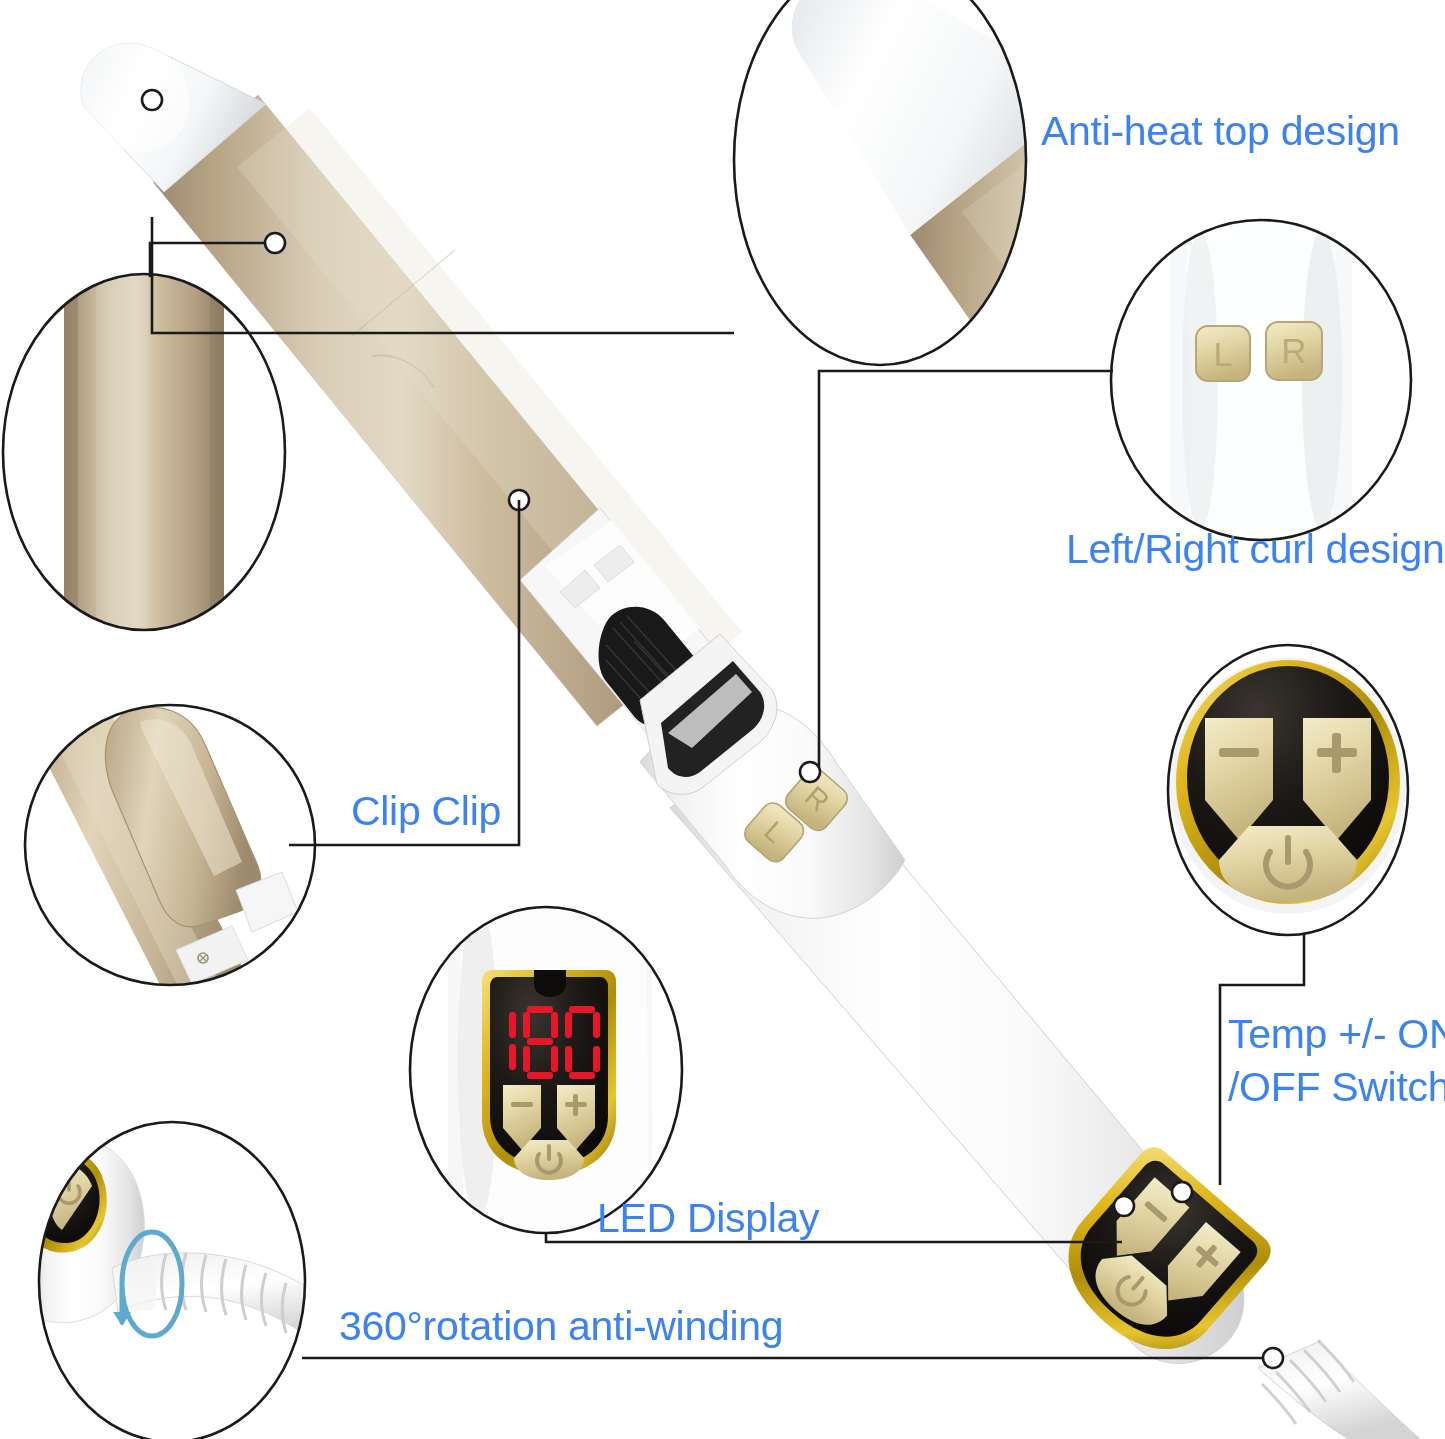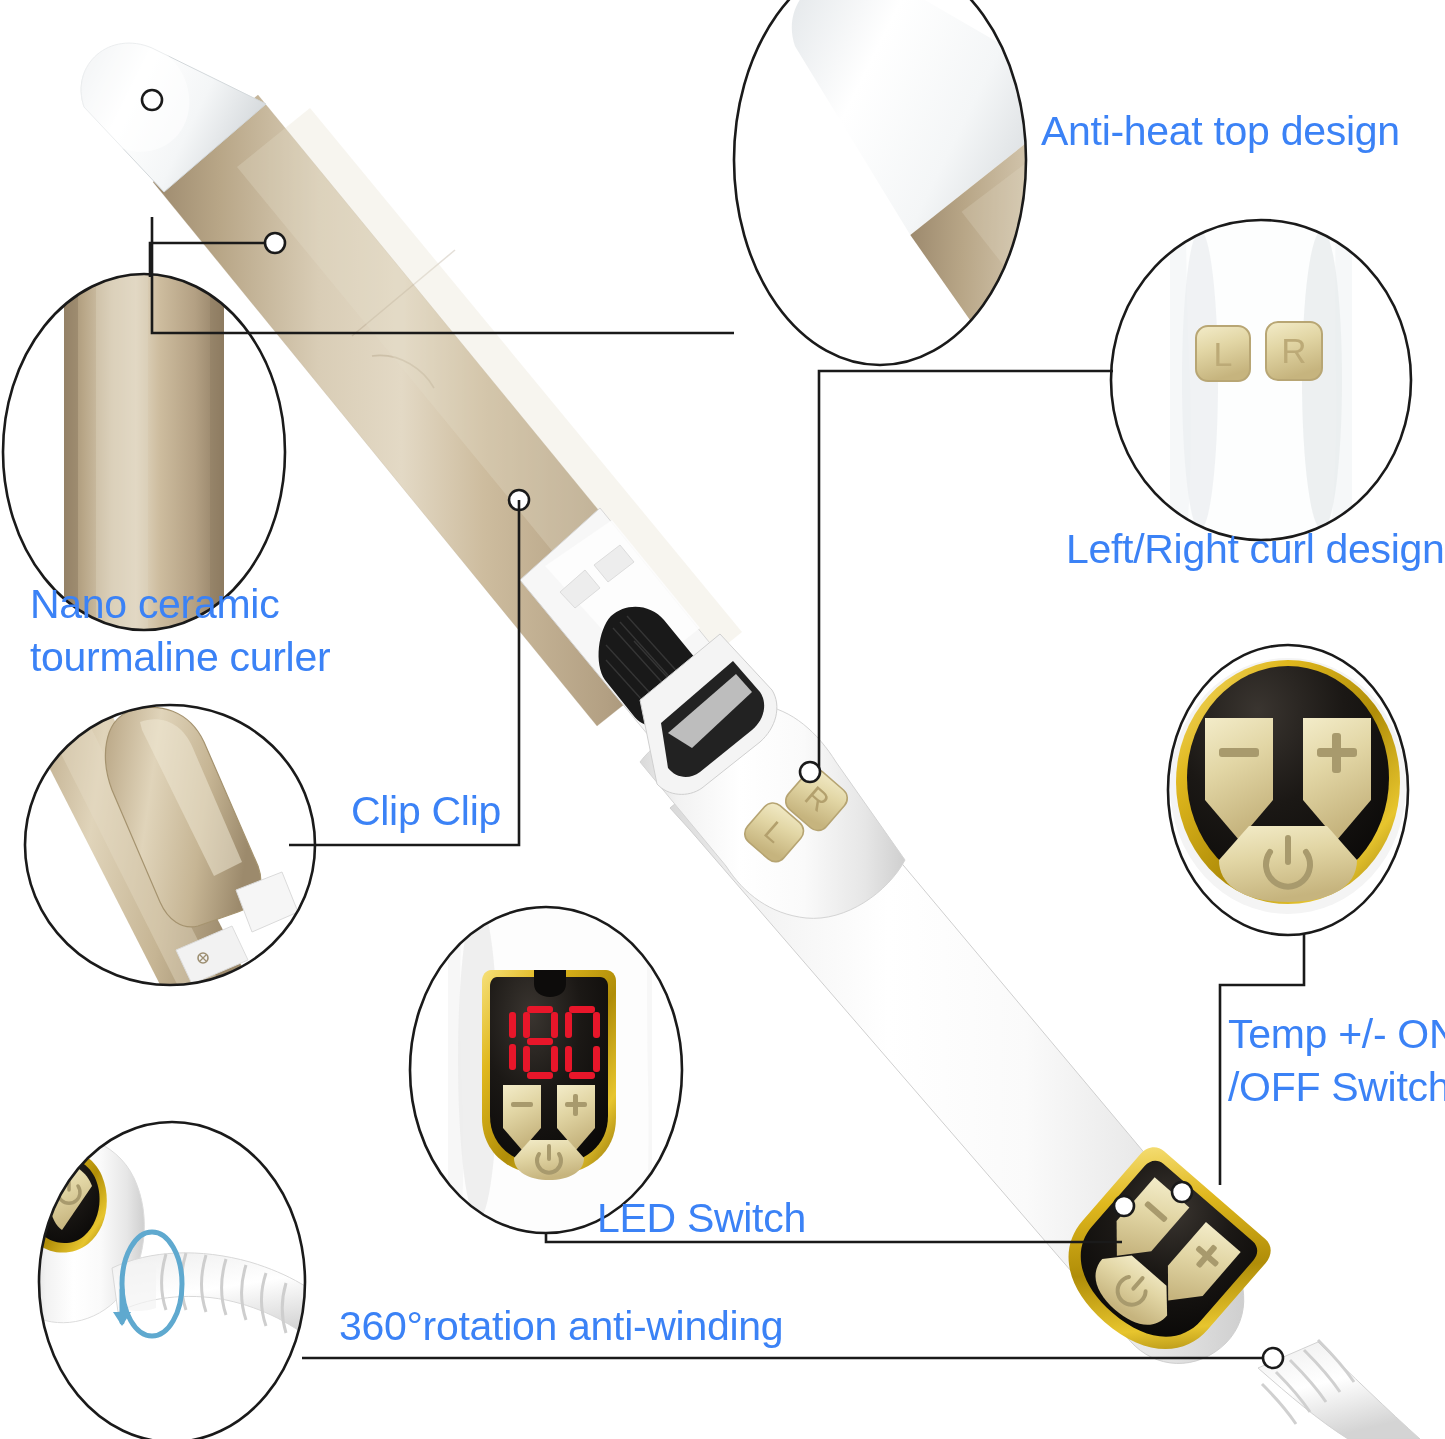--- a/index.html
+++ b/index.html
@@ -415,29 +415,25 @@
 
     <path d="M519,757 L519,500" stroke="#1a1a1a" stroke-width="2.6" fill="none"></path>
 
     <path d="M1220,1110 L1220,1185" stroke="#1a1a1a" stroke-width="2.6" fill="none"></path>
   </svg>
 
   <div class="lbl" id="lbl-antiheat">Anti-heat top design</div>
 
   <div class="lbl" id="lbl-lrcurl">Left/Right curl design</div>
 
-  <div class="lbl two" id="lbl-nano">
-    <div>Nano ceramic</div>
-    <div>tourmaline curler</div>
-  </div>
 
   <div class="lbl" id="lbl-hairclip">Clip Clip</div>
 
   <div class="lbl two" id="lbl-temp">
     <div>Temp +/- ON</div>
     <div>/OFF Switch</div>
   </div>
 
-  <div class="lbl" id="lbl-led">LED Switch</div>
+  <div class="lbl" id="lbl-led">LED Display</div>
 
   <div class="lbl" id="lbl-rotation">360°rotation anti-winding</div>
 
 </div>
 
 </body></html>

